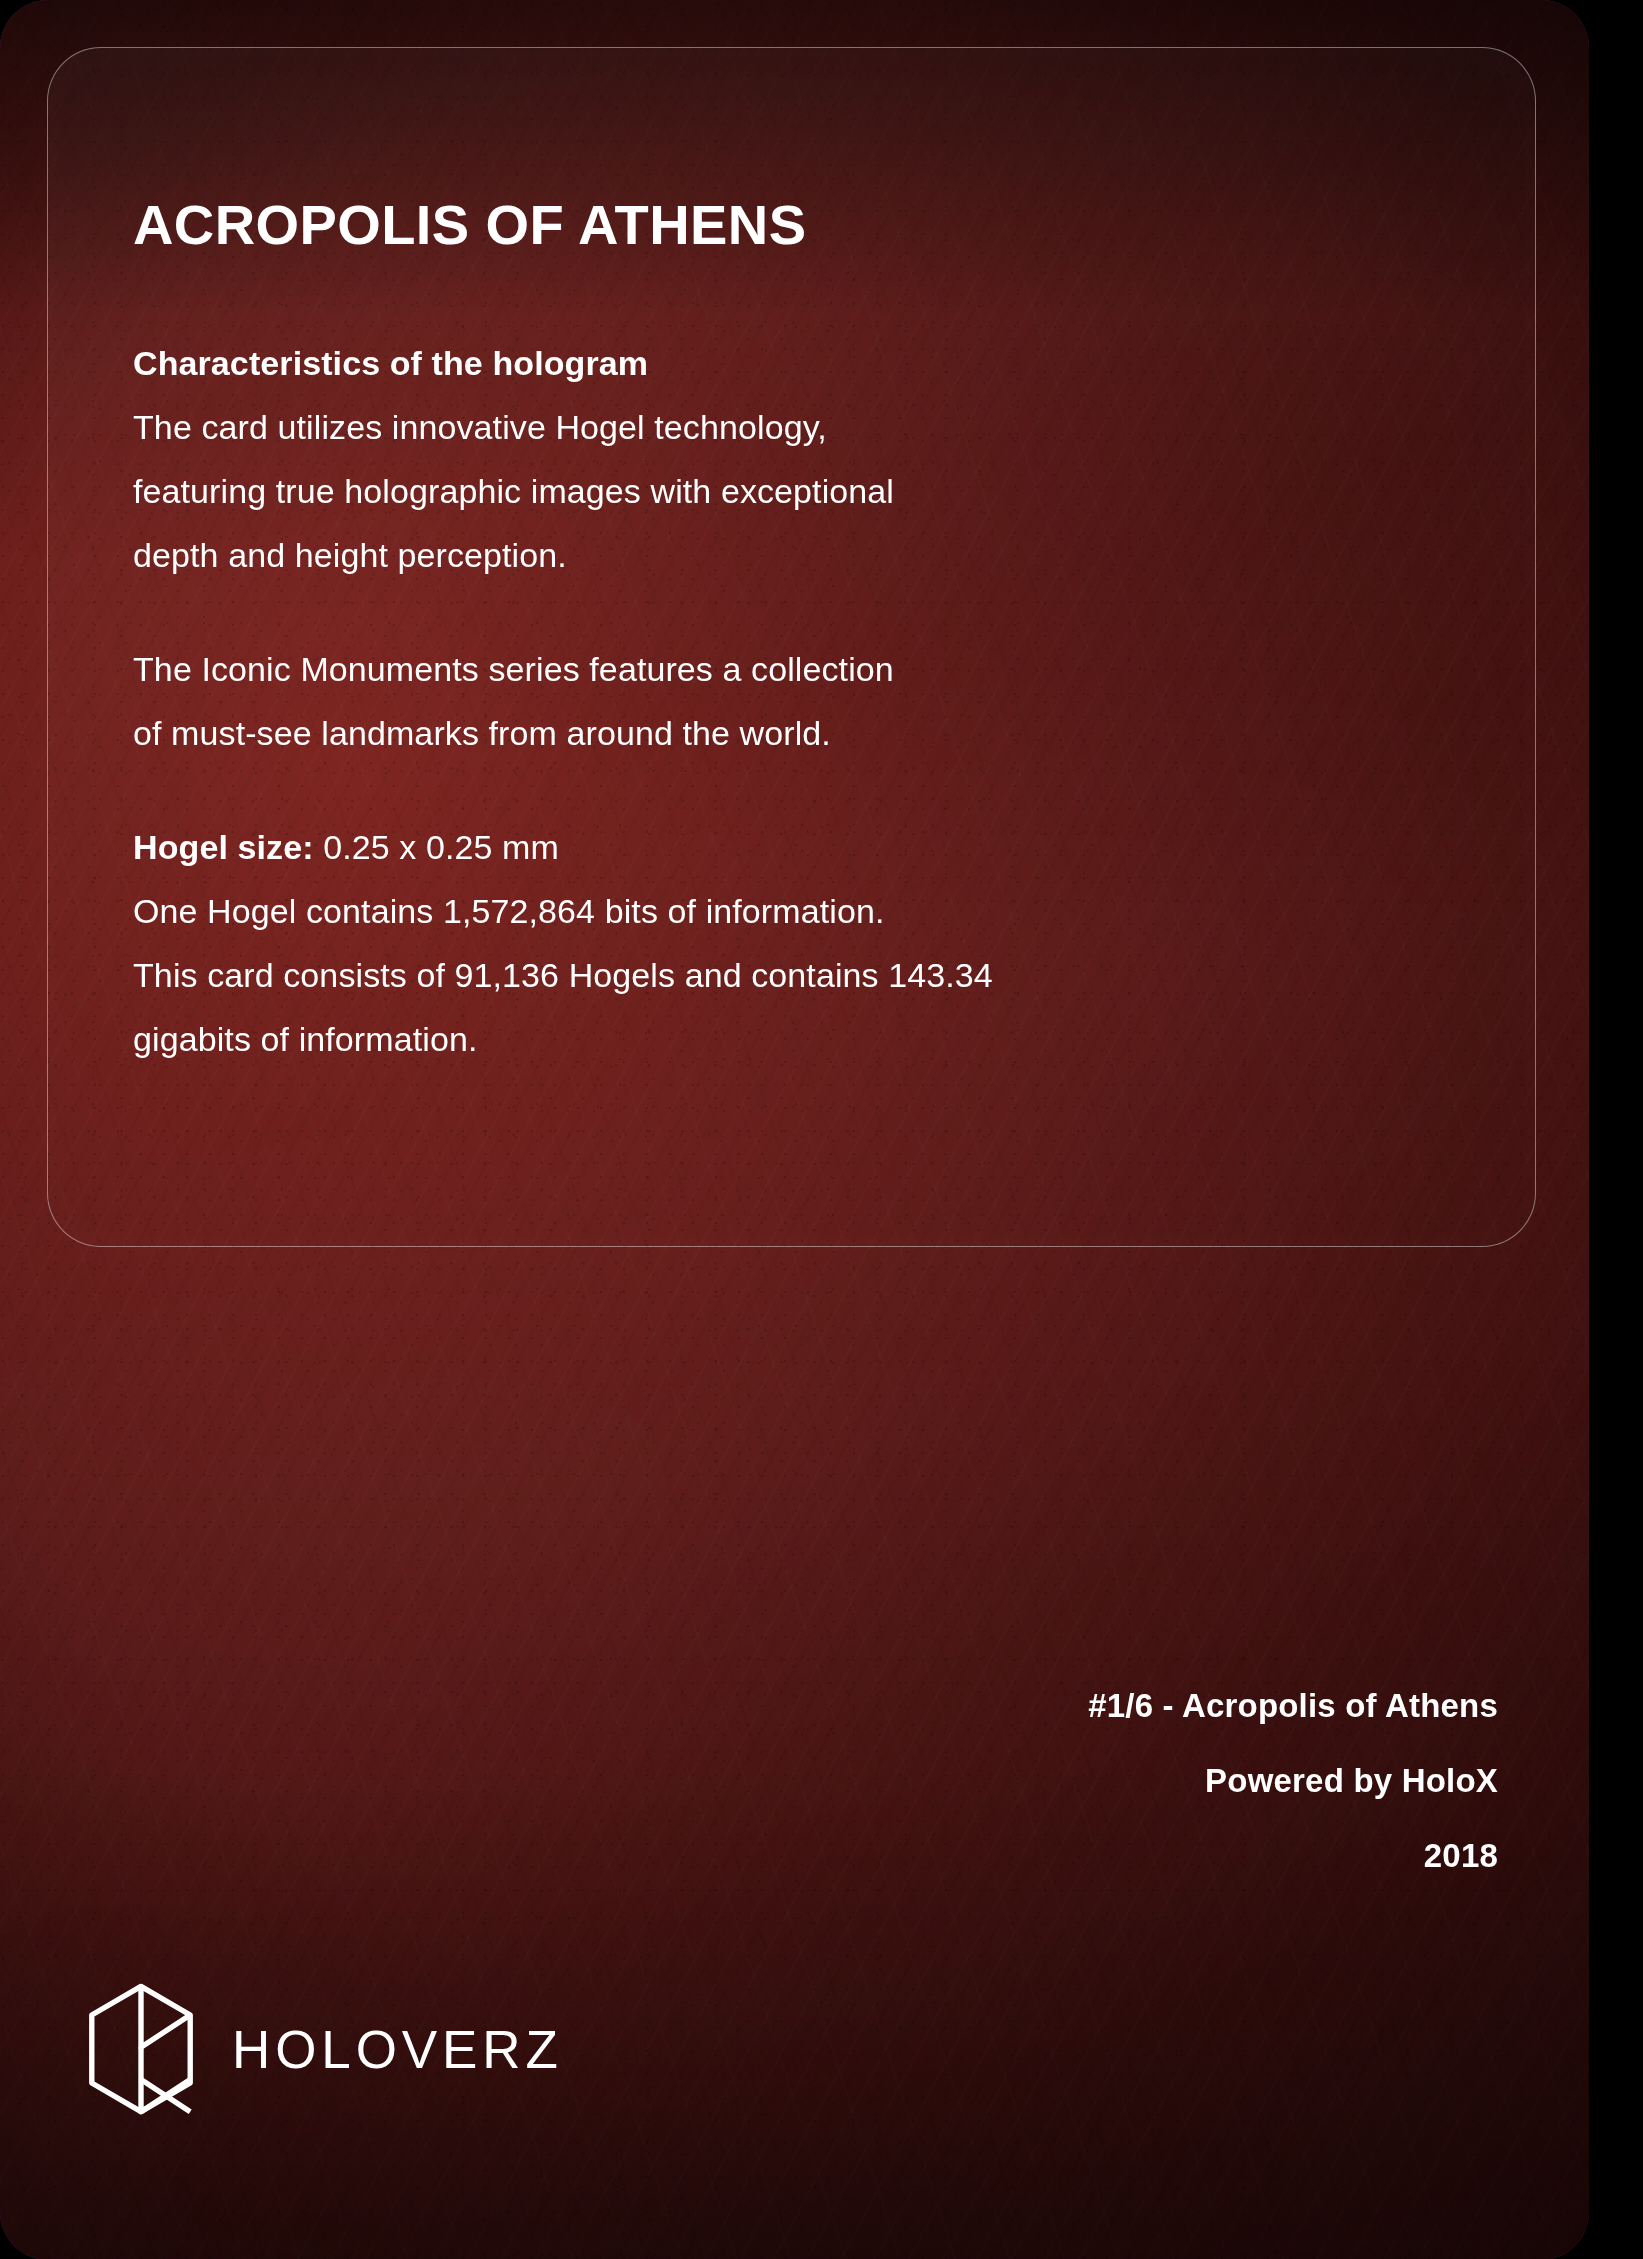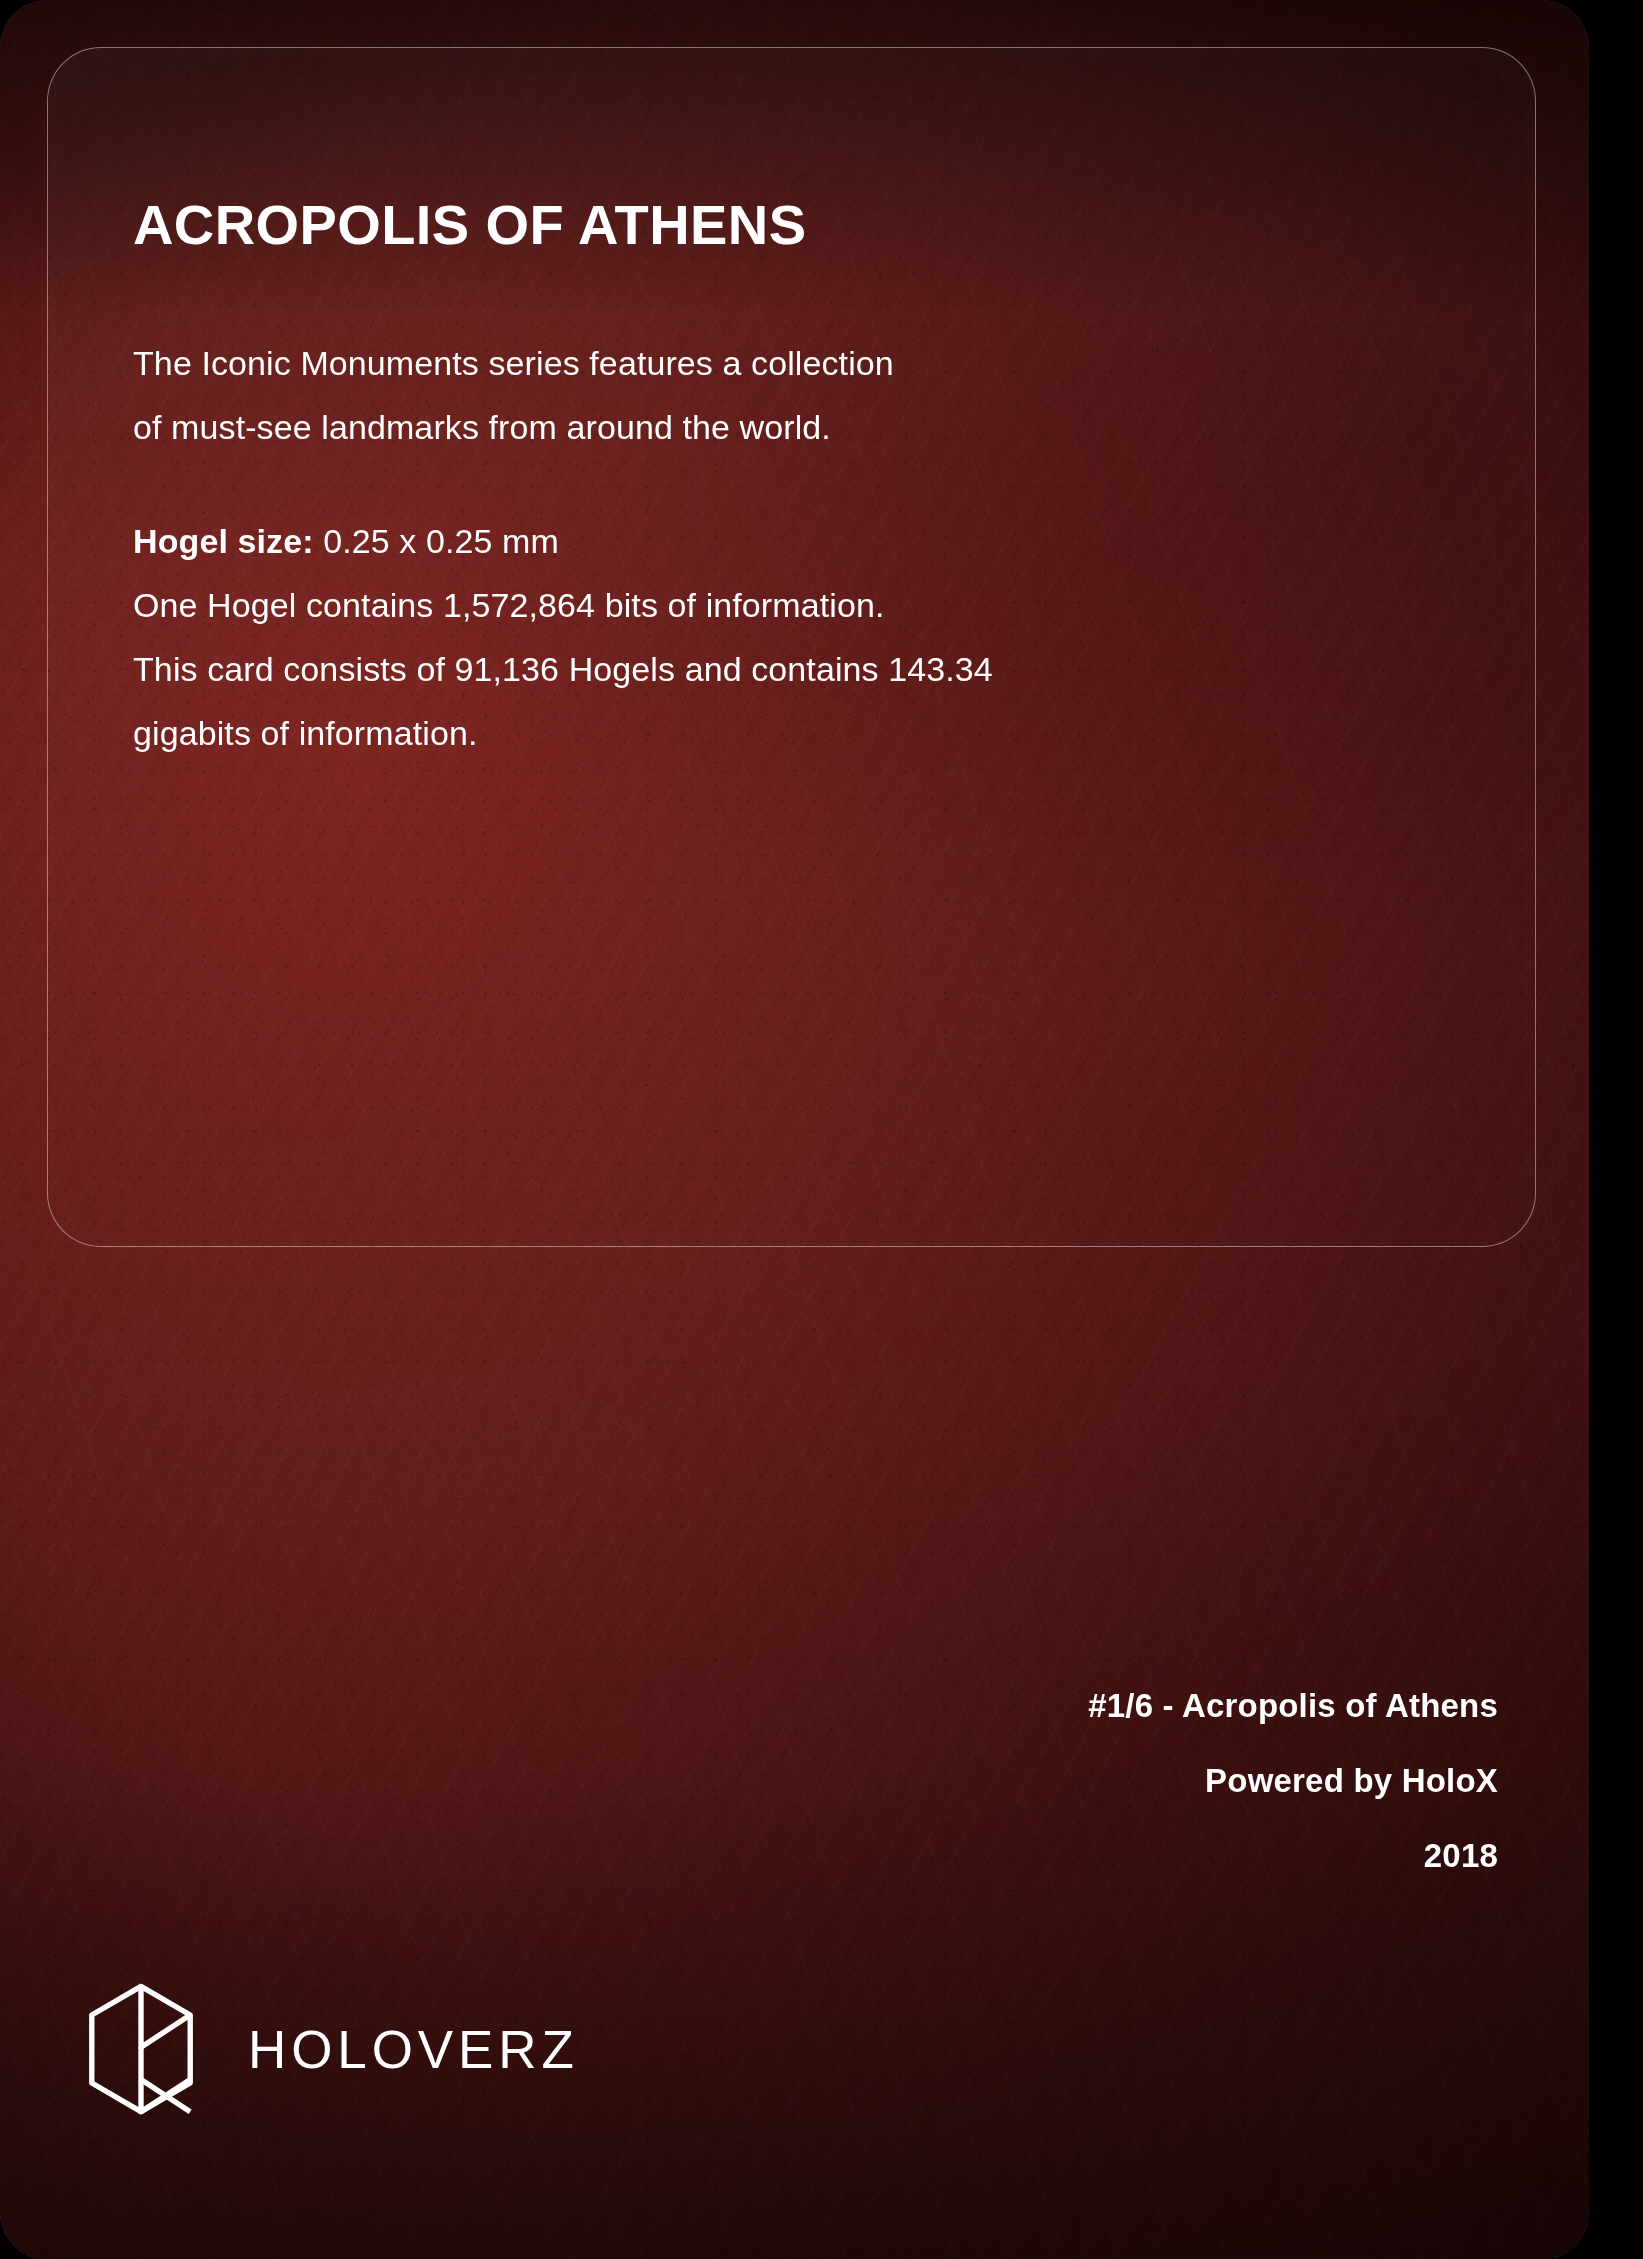--- a/index.html
+++ b/index.html
@@ -145,21 +145,21 @@
   }
   .footer .fl { display: block; white-space: nowrap; }
 
   
   .brand {
     position: absolute;
     left: 88px;
     top: 1981px;
     display: flex;
     align-items: center;
-    gap: 54px;
+    gap: 38px;
   }
   .brand-mark { width: 106px; height: 136px; display: block; }
   .brand-name {
     font-size: 53px;
     font-weight: 400;
     letter-spacing: 4.9px;
     color: #ffffff;
     white-space: nowrap;
   }
 </style>
@@ -175,20 +175,26 @@
   <div class="bg-vignette"></div>
 
   <div class="glass-panel"></div>
 
   <div class="content">
 
     <h1 class="title">ACROPOLIS OF ATHENS</h1>
 
     <div class="body-block">
 
+      <div class="para">
+        <span class="ln b">Characteristics of the hologram</span>
+        <span class="ln">The card utilizes innovative Hogel technology,</span>
+        <span class="ln">featuring true holographic images with exceptional</span>
+        <span class="ln">depth and height perception.</span>
+      </div>
 
       <div class="para">
         <span class="ln">The Iconic Monuments series features a collection</span>
         <span class="ln">of must-see landmarks from around the world.</span>
       </div>
 
 
       <div class="para">
         <span class="ln"><span class="b">Hogel size:</span><span> 0.25 x 0.25 mm</span></span>
         <span class="ln">One Hogel contains 1,572,864 bits of information.</span>

